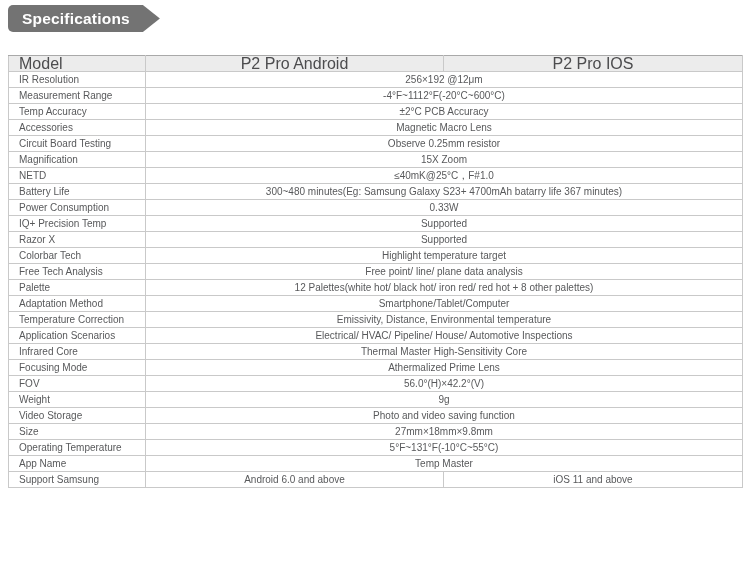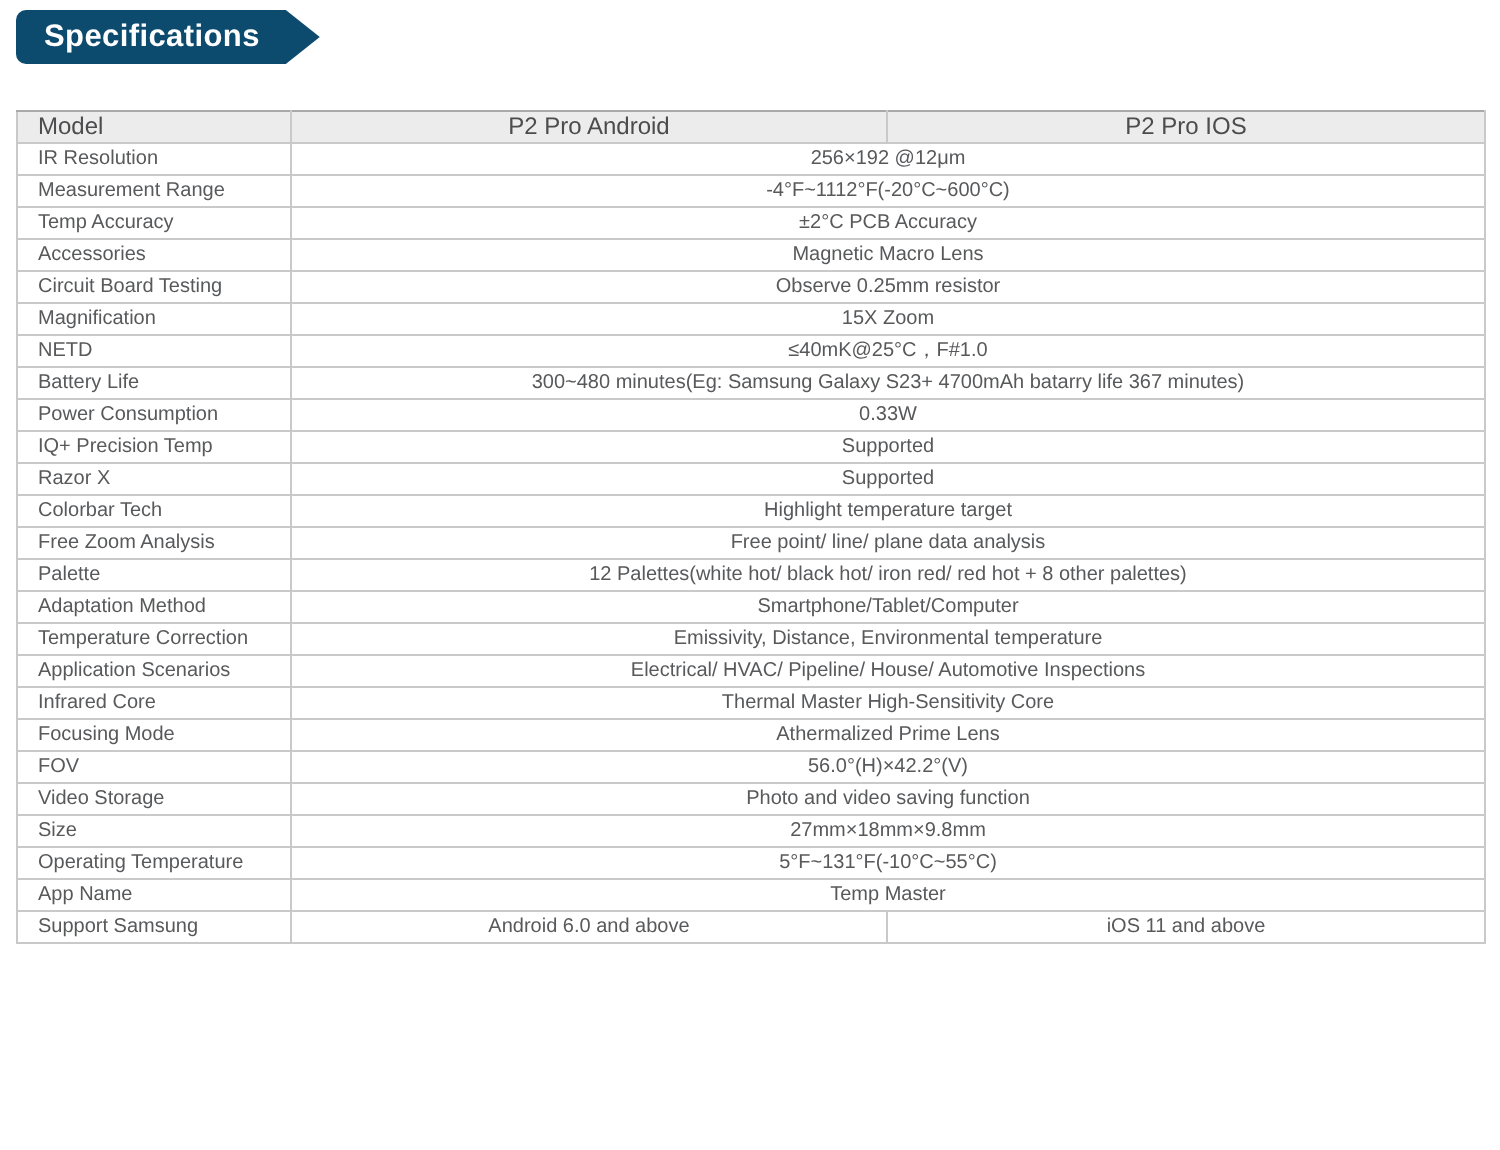--- a/index.html
+++ b/index.html
@@ -8,21 +8,21 @@
     width: 750px; height: 575px;
     background: #ffffff;
     font-family: "Liberation Sans", sans-serif;
   }
   .page { position: relative; width: 750px; height: 575px; overflow: hidden; }
 
   .badge {
     position: absolute;
     left: 8px; top: 5px;
     height: 27px;
-    background: #0c4a6e;
+    background: #737373;
     color: #ffffff;
     font-weight: bold;
     font-size: 15.5px;
     line-height: 27px;
     padding: 0 30px 0 14px;
     border-radius: 5px 0 0 5px;
     clip-path: polygon(0 0, calc(100% - 17px) 0, 100% 50%, calc(100% - 17px) 100%, 0 100%);
     letter-spacing: 0.2px;
   }
 
@@ -46,21 +46,21 @@
     color: #58595b;
     text-align: center;
     font-weight: normal;
     white-space: nowrap;
     overflow: hidden;
   }
   .spec-table thead th {
     background: #ececec;
     border-top: 1px solid #a9a9a9;
     color: #4c4c4e;
-    font-size: 12px;
+    font-size: 16px;
   }
   .spec-table .label-cell {
     text-align: left;
     padding-left: 10px;
   }
 </style>
 </head>
 <body>
 
 <div class="page">
@@ -125,21 +125,21 @@
         </tr>
         <tr>
           <td class="label-cell">Razor X</td>
           <td class="value-cell" colspan="2">Supported</td>
         </tr>
         <tr>
           <td class="label-cell">Colorbar Tech</td>
           <td class="value-cell" colspan="2">Highlight temperature target</td>
         </tr>
         <tr>
-          <td class="label-cell">Free Zoom Analysis</td>
+          <td class="label-cell">Free Tech Analysis</td>
           <td class="value-cell" colspan="2">Free point/ line/ plane data analysis</td>
         </tr>
         <tr>
           <td class="label-cell">Palette</td>
           <td class="value-cell" colspan="2">12 Palettes(white hot/ black hot/ iron red/ red hot + 8 other palettes)</td>
         </tr>
         <tr>
           <td class="label-cell">Adaptation Method</td>
           <td class="value-cell" colspan="2">Smartphone/Tablet/Computer</td>
         </tr>
@@ -157,20 +157,24 @@
         </tr>
         <tr>
           <td class="label-cell">Focusing Mode</td>
           <td class="value-cell" colspan="2">Athermalized Prime Lens</td>
         </tr>
         <tr>
           <td class="label-cell">FOV</td>
           <td class="value-cell" colspan="2">56.0°(H)×42.2°(V)</td>
         </tr>
         <tr>
+          <td class="label-cell">Weight</td>
+          <td class="value-cell" colspan="2">9g</td>
+        </tr>
+        <tr>
           <td class="label-cell">Video Storage</td>
           <td class="value-cell" colspan="2">Photo and video saving function</td>
         </tr>
         <tr>
           <td class="label-cell">Size</td>
           <td class="value-cell" colspan="2">27mm×18mm×9.8mm</td>
         </tr>
         <tr>
           <td class="label-cell">Operating Temperature</td>
           <td class="value-cell" colspan="2">5°F~131°F(-10°C~55°C)</td>

